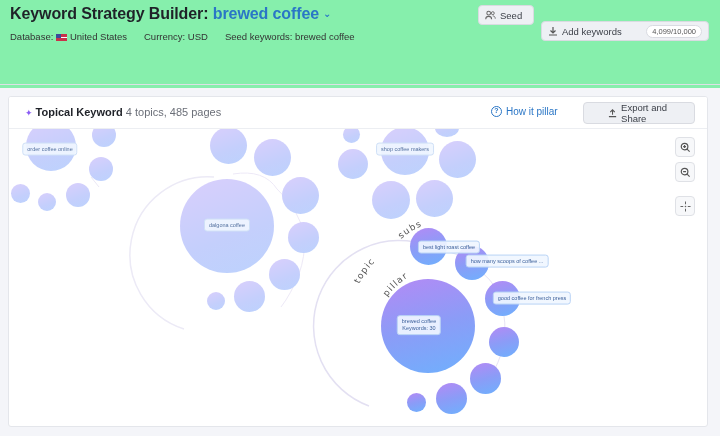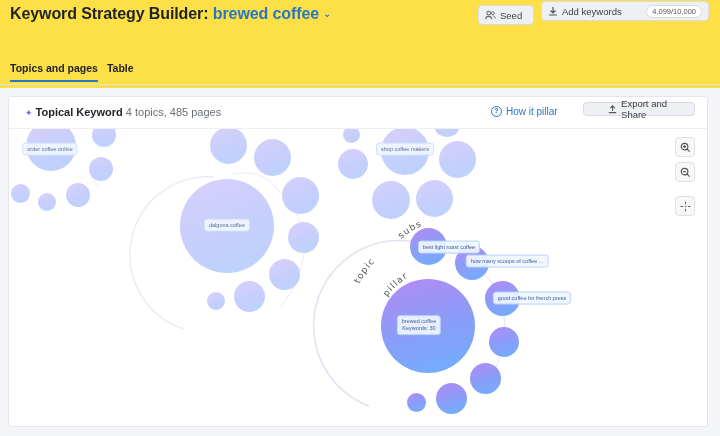--- a/index.html
+++ b/index.html
@@ -1,86 +1,87 @@
 <!DOCTYPE html>
 <html><head>
 <meta charset="utf-8">
 <style>
   * { box-sizing: border-box; margin: 0; padding: 0; }
   html, body { width: 720px; height: 436px; overflow: hidden; }
   body { background: #f4f5f9; font-family: "Liberation Sans", "DejaVu Sans", sans-serif; color: #222; position: relative; }
 
-  .header { position: absolute; left: 0; top: 0; width: 720px; height: 88px; background: #fde047; }
+  .header { position: absolute; left: 0; top: 0; width: 720px; height: 88px; background: #86efac; }
   .title { position: absolute; left: 10px; top: 5px; font-size: 16px; font-weight: bold; color: #1f2228; letter-spacing: -0.1px; }
   .title .kw { color: #2a76c6; }
   .title .chev { display: inline-block; font-size: 10px; color: #2a76c6; margin-left: 4px; vertical-align: 2px; }
   .meta { position: absolute; left: 10px; top: 31px; font-size: 9.5px; color: #333; display: flex; gap: 17px; align-items: center; }
   .flag { display: inline-block; width: 11px; height: 7px; background: linear-gradient(#c8324a 0 50%, #fff 50% 60%, #c8324a 60%); position: relative; vertical-align: -1px; margin-right: 3px; }
   .flag::before { content: ""; position: absolute; left: 0; top: 0; width: 5px; height: 4px; background: #3b4a9a; }
 
   .tabs { position: absolute; left: 10px; top: 62px; display: flex; gap: 9px; font-size: 10.5px; font-weight: bold; color: #222; }
   .tab { padding-bottom: 6px; }
   .tab.active { border-bottom: 2px solid #2a76c6; }
   .tabs-line { position: absolute; left: 0; top: 84px; width: 720px; height: 1px; background: #dde0e6; }
 
   .btn { position: absolute; height: 20px; border: 1px solid #d9dbe1; background: #eef0f4; border-radius: 4px; font-size: 9.5px; color: #3c4048; display: flex; align-items: center; padding: 0 6px; gap: 4px; }
   .share-btn { left: 478px; top: 5px; width: 56px; }
-  .add-btn { left: 541px; top: 1px; width: 168px; }
+  .add-btn { left: 541px; top: 21px; width: 168px; }
   .pill { background: #fff; border: 1px solid #d9dbe1; border-radius: 9px; font-size: 7.5px; padding: 1px 5px; color: #555; margin-left: auto; }
 
   .panel { position: absolute; left: 8px; top: 96px; width: 700px; height: 331px; background: #fff; border: 1px solid #e4e6eb; border-radius: 3px; overflow: hidden; }
   .panel-head { position: absolute; left: 0; top: 0; width: 100%; height: 32px; border-bottom: 1px solid #eceef2; background: #fff; z-index: 5; }
   .ph-title { position: absolute; left: 16px; top: 9px; font-size: 11px; font-weight: bold; color: #1f2228; }
   .ph-title .sub { font-weight: normal; color: #6b6f78; }
   .spark { color: #8a5cf5; font-size: 9px; margin-right: 3px; }
   .howit { position: absolute; left: 482px; top: 9px; font-size: 10px; color: #2a76c6; display: flex; align-items: center; gap: 4px; }
   .qicon { width: 11px; height: 11px; border: 1.5px solid #2a76c6; border-radius: 50%; font-size: 7px; line-height: 8px; text-align: center; font-weight: bold; }
-  .export-btn { left: 574px; top: 5px; width: 112px; height: 14px; padding-left: 24px; }
+  .export-btn { left: 574px; top: 5px; width: 112px; height: 22px; padding-left: 24px; }
 
   .canvas { position: absolute; left: 0; top: 32px; width: 700px; height: 299px; }
   .bubble { position: absolute; border-radius: 50%; }
   .lilac { background: linear-gradient(160deg, #d9cffc 0%, #c4cffc 60%, #bcd2fd 100%); }
   .vivid { background: linear-gradient(165deg, #b48af5 0%, #8b9cf7 50%, #6fb0fd 100%); }
   .lbl { position: absolute; transform: translate(-50%, -50%); background: rgba(240,246,255,0.92); border: 1px solid #cfe0f7; border-radius: 3px; font-size: 5.5px; color: #5572a0; padding: 2px 4px; white-space: nowrap; line-height: 1.25; text-align: center; }
   .lbl.strong { color: #3b5f9a; border-color: #b9d3f5; }
 
   .zoom-ctrl { position: absolute; width: 20px; height: 20px; border: 1px solid #dfe1e6; border-radius: 4px; background: #f7f8fa; display: flex; align-items: center; justify-content: center; z-index: 6; }
 </style>
 </head>
 <body>
 
 <div class="header">
   <div class="title">
     <span>Keyword Strategy Builder:</span>
     <span class="kw"><span>brewed coffee</span><span class="chev">⌄</span></span>
   </div>
 
+  <div class="meta">
+    <span><span>Database:</span> <span class="flag"></span><span>United States</span></span>
+    <span>Currency: USD</span>
+    <span>Seed keywords: brewed coffee</span>
+  </div>
 
   <div class="btn share-btn">
     <svg width="11" height="10" viewBox="0 0 12 10">
         <circle cx="4" cy="3" r="2" fill="none" stroke="#666" stroke-width="1.1"></circle>
         <path d="M0.8 9.5c0-2 1.5-3 3.2-3s3.2 1 3.2 3" fill="none" stroke="#666" stroke-width="1.1"></path>
         <circle cx="8.5" cy="3" r="1.6" fill="none" stroke="#666" stroke-width="1"></circle>
         <path d="M8.5 6c1.5 0 2.7 1 2.7 3" fill="none" stroke="#666" stroke-width="1"></path>
       </svg>
     <span>Seed</span>
   </div>
 
   <div class="btn add-btn">
     <svg width="10" height="10" viewBox="0 0 10 10">
         <path d="M5 1v5.5M2.5 4.5L5 7l2.5-2.5M1 9h8" fill="none" stroke="#555" stroke-width="1.2"></path>
       </svg>
     <span>Add keywords</span>
     <span class="pill">4,099/10,000</span>
   </div>
 
-  <div class="tabs">
-    <div class="tab active">Topics and pages</div>
-    <div class="tab">Table</div>
-  </div>
   <div class="tabs-line"></div>
 </div>
 
 <div class="panel">
   <div class="panel-head">
     <div class="ph-title">
       <span class="spark">✦</span><span>Topical Keyword</span>
       <span class="sub">4 topics, 485 pages</span>
     </div>
     <div class="howit">

